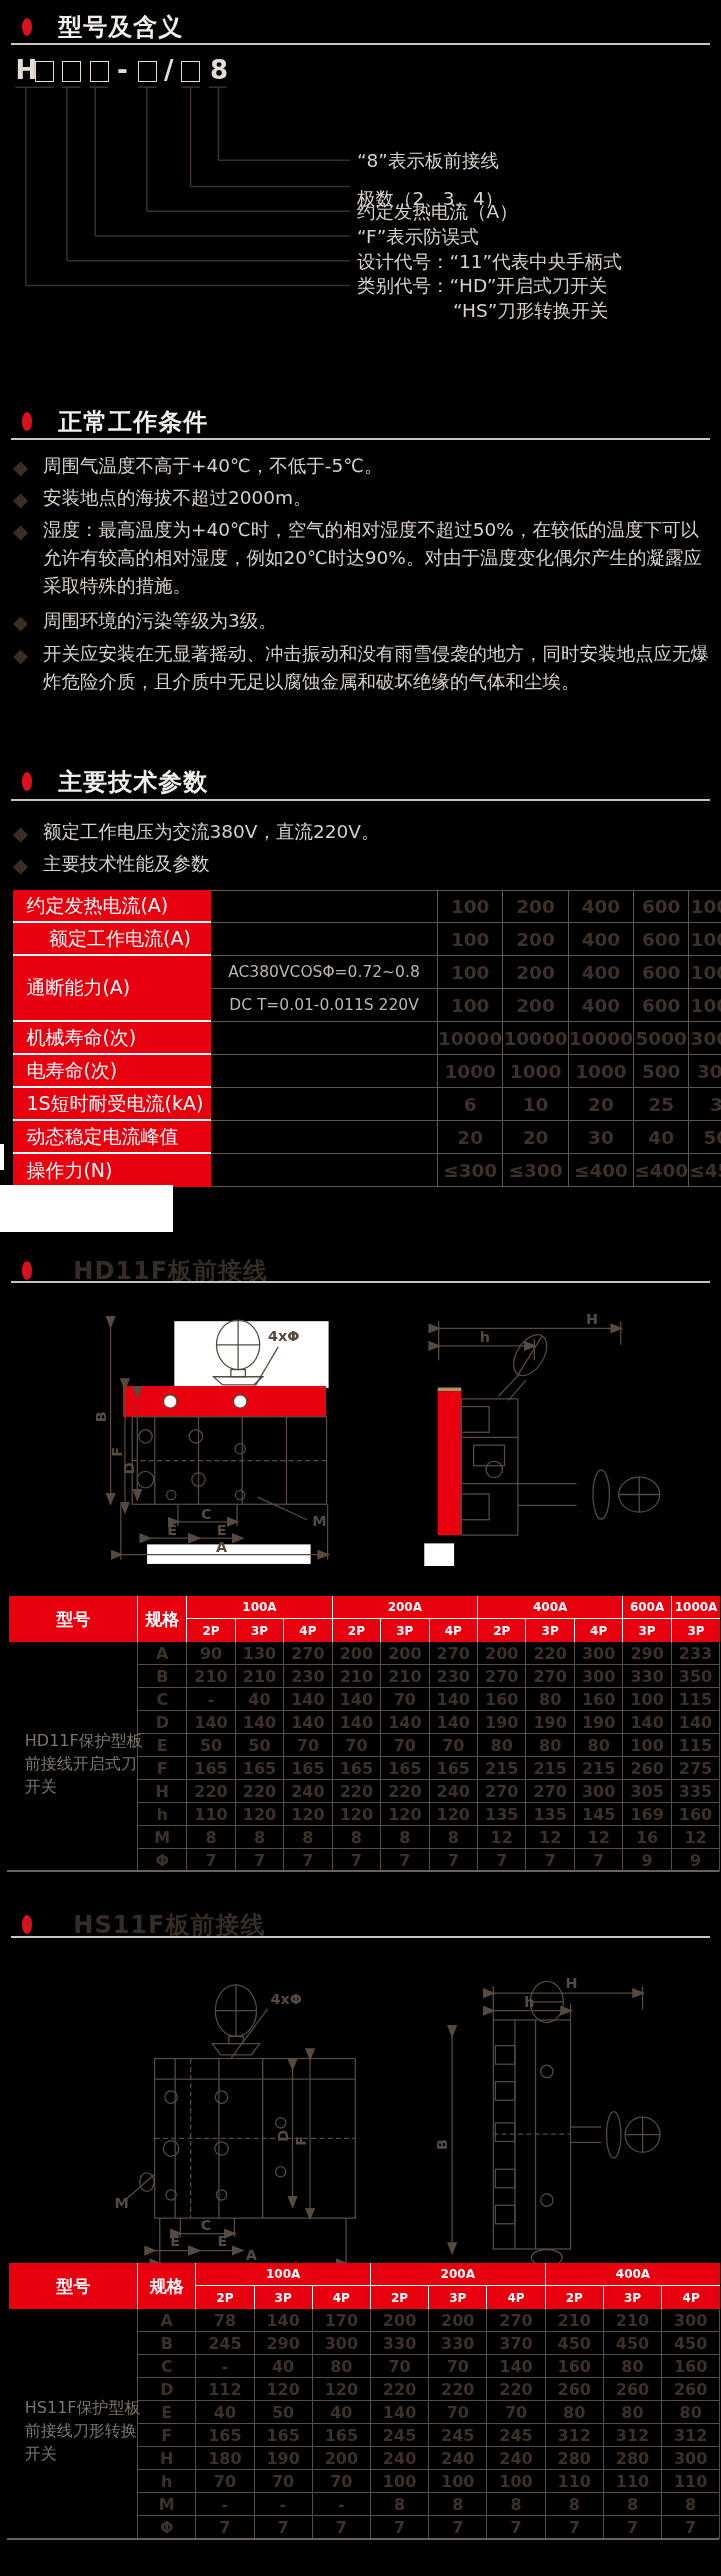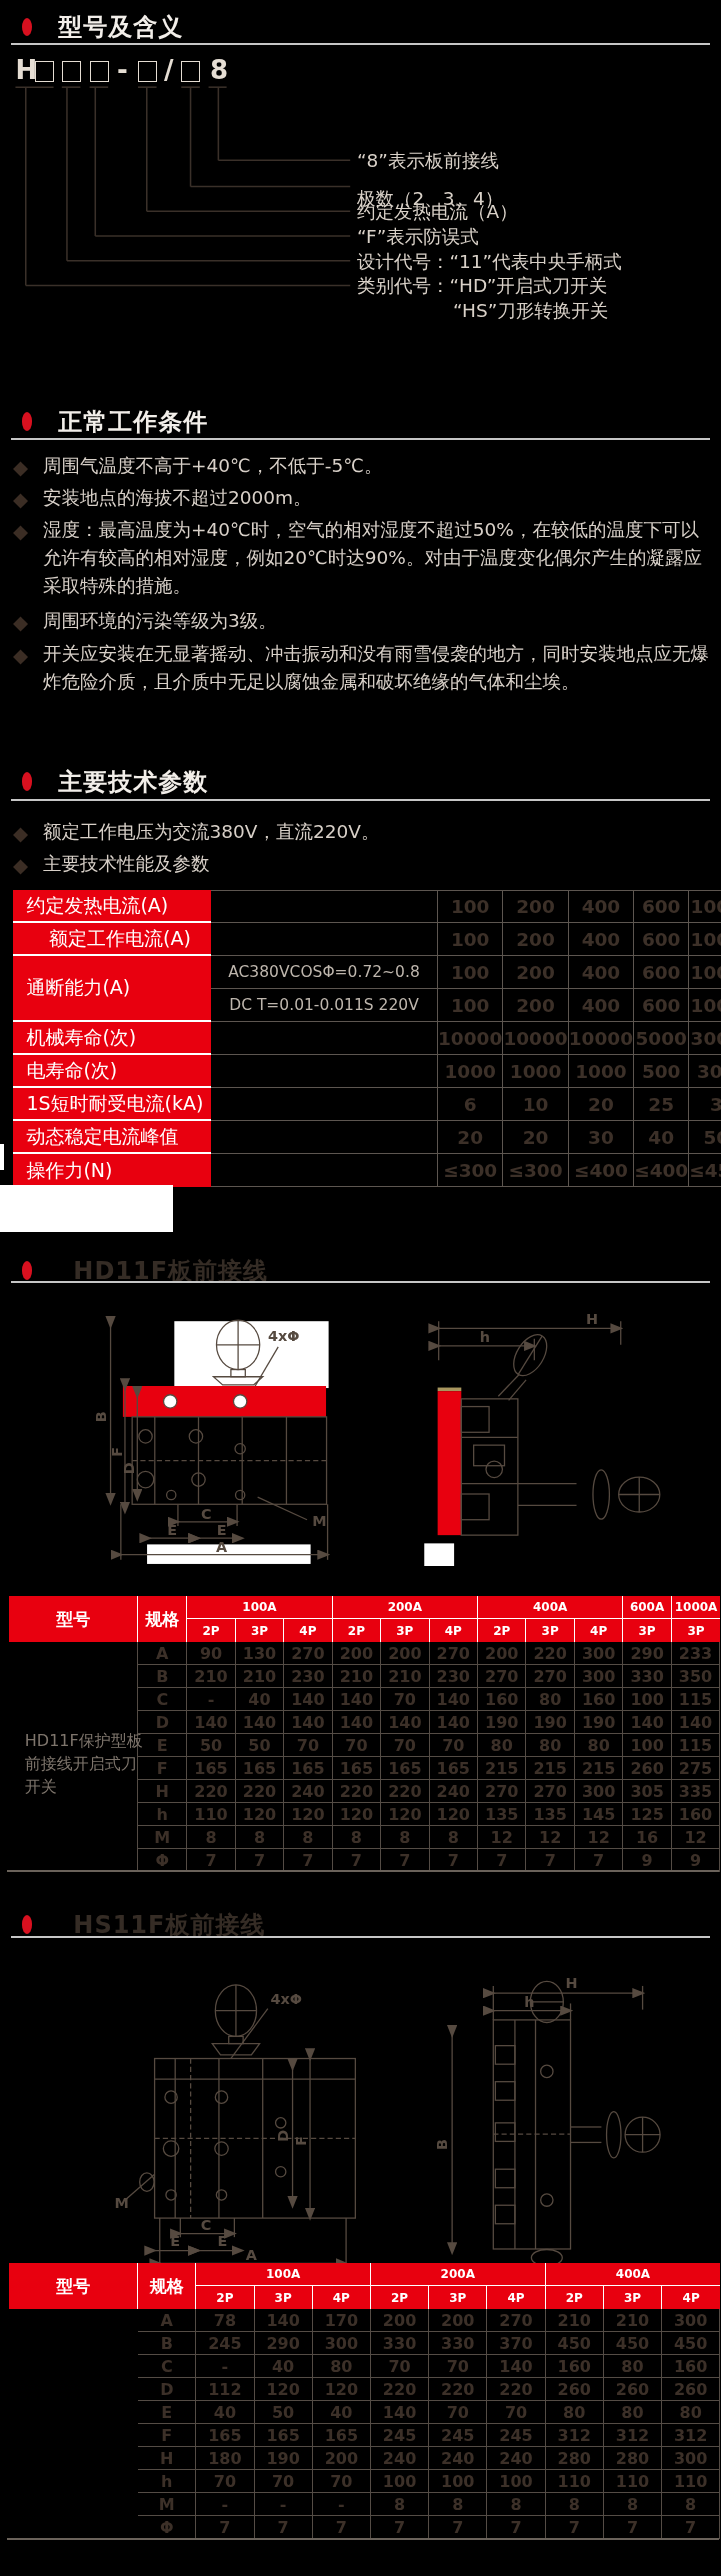--- a/index.html
+++ b/index.html
@@ -406,21 +406,21 @@
     <div class="t2-spec" style="grid-area: 10 / 2;">h</div>
     <div class="t2-val" style="grid-area: 10 / 3;">110</div>
     <div class="t2-val" style="grid-area: 10 / 4;">120</div>
     <div class="t2-val" style="grid-area: 10 / 5;">120</div>
     <div class="t2-val" style="grid-area: 10 / 6;">120</div>
     <div class="t2-val" style="grid-area: 10 / 7;">120</div>
     <div class="t2-val" style="grid-area: 10 / 8;">120</div>
     <div class="t2-val" style="grid-area: 10 / 9;">135</div>
     <div class="t2-val" style="grid-area: 10 / 10;">135</div>
     <div class="t2-val" style="grid-area: 10 / 11;">145</div>
-    <div class="t2-val" style="grid-area: 10 / 12;">125</div>
+    <div class="t2-val" style="grid-area: 10 / 12;">169</div>
     <div class="t2-val" style="grid-area: 10 / 13;">160</div>
     <div class="t2-spec" style="grid-area: 11 / 2;">M</div>
     <div class="t2-val" style="grid-area: 11 / 3;">8</div>
     <div class="t2-val" style="grid-area: 11 / 4;">8</div>
     <div class="t2-val" style="grid-area: 11 / 5;">8</div>
     <div class="t2-val" style="grid-area: 11 / 6;">8</div>
     <div class="t2-val" style="grid-area: 11 / 7;">8</div>
     <div class="t2-val" style="grid-area: 11 / 8;">8</div>
     <div class="t2-val" style="grid-area: 11 / 9;">12</div>
     <div class="t2-val" style="grid-area: 11 / 10;">12</div>
@@ -538,20 +538,23 @@
     <div class="t2-h t2-pole" style="grid-area: 2 / 4;">3P</div>
     <div class="t2-h t2-pole" style="grid-area: 2 / 5;">4P</div>
     <div class="t2-h t2-group" style="grid-area: 1 / 6 / auto / span 3;">200A</div>
     <div class="t2-h t2-pole" style="grid-area: 2 / 6;">2P</div>
     <div class="t2-h t2-pole" style="grid-area: 2 / 7;">3P</div>
     <div class="t2-h t2-pole" style="grid-area: 2 / 8;">4P</div>
     <div class="t2-h t2-group noright" style="grid-area: 1 / 9 / auto / span 3;">400A</div>
     <div class="t2-h t2-pole" style="grid-area: 2 / 9;">2P</div>
     <div class="t2-h t2-pole" style="grid-area: 2 / 10;">3P</div>
     <div class="t2-h t2-pole noright" style="grid-area: 2 / 11;">4P</div>
+    <div class="t2-modelbody" style="grid-area: 3 / 1 / span 10;">
+      <div class="t2-modellabel">HS11F保护型板前接线刀形转换开关</div>
+    </div>
     <div class="t2-spec" style="grid-area: 3 / 2;">A</div>
     <div class="t2-val" style="grid-area: 3 / 3;">78</div>
     <div class="t2-val" style="grid-area: 3 / 4;">140</div>
     <div class="t2-val" style="grid-area: 3 / 5;">170</div>
     <div class="t2-val" style="grid-area: 3 / 6;">200</div>
     <div class="t2-val" style="grid-area: 3 / 7;">200</div>
     <div class="t2-val" style="grid-area: 3 / 8;">270</div>
     <div class="t2-val" style="grid-area: 3 / 9;">210</div>
     <div class="t2-val" style="grid-area: 3 / 10;">210</div>
     <div class="t2-val" style="grid-area: 3 / 11;">300</div>

